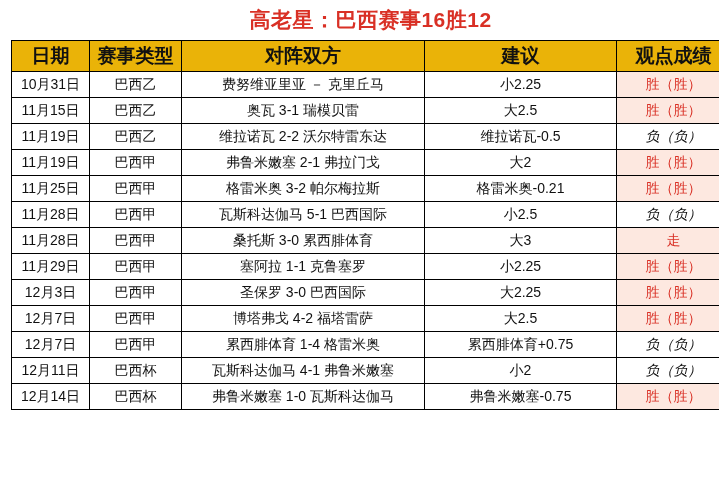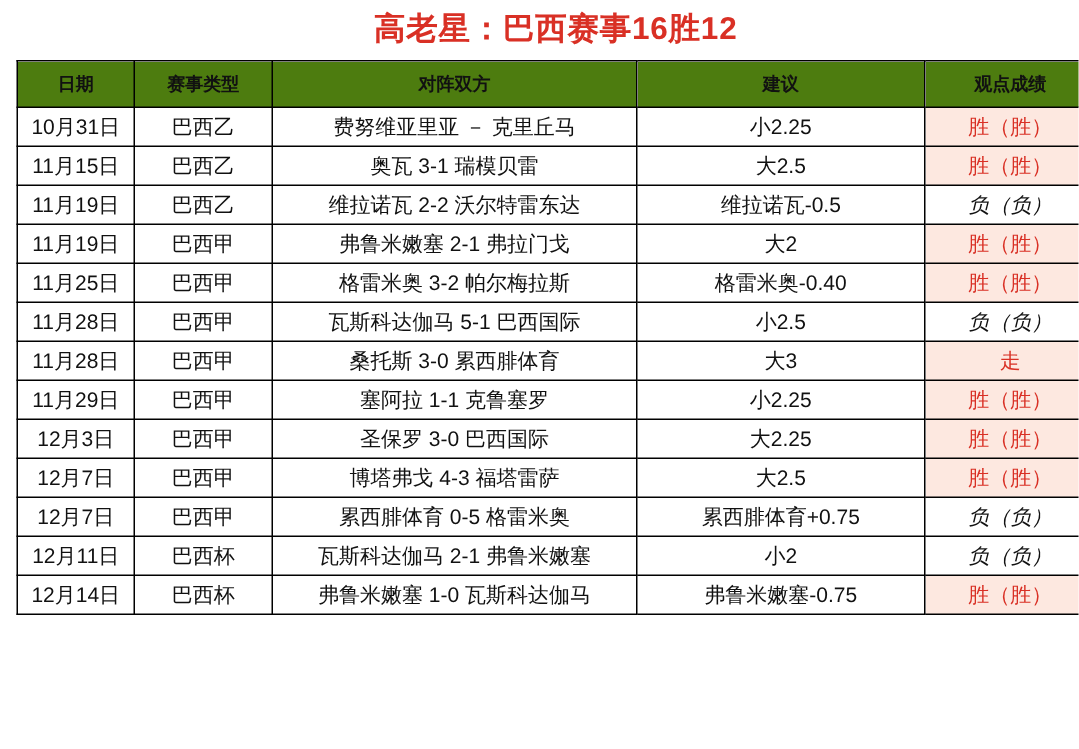--- a/index.html
+++ b/index.html
@@ -42,25 +42,25 @@
     text-align: center;
     vertical-align: middle;
     font-size: 14px;
     padding: 0;
     height: 25px;
     line-height: 25px;
     white-space: nowrap;
     overflow: hidden;
   }
   table.fixtures thead th {
-    font-size: 12px;
+    font-size: 19px;
     font-weight: bold;
     height: 30px;
     line-height: 30px;
-    background: #4d7c0f;
+    background: #eab308;
   }
   col.c-date    { width: 78px; }
   col.c-type    { width: 92px; }
   col.c-match   { width: 243px; }
   col.c-advice  { width: 192px; }
   col.c-result  { width: 114px; }
 
   td.cell-date   { font-size: 14px; }
   td.cell-type   { font-size: 14px; }
   td.cell-match  { font-size: 14px; }
@@ -121,21 +121,21 @@
           <td class="cell-date">11月19日</td>
           <td class="cell-type">巴西甲</td>
           <td class="cell-match">弗鲁米嫩塞 2-1 弗拉门戈</td>
           <td class="cell-advice">大2</td>
           <td class="cell-result res-win">胜（胜）</td>
         </tr>
         <tr>
           <td class="cell-date">11月25日</td>
           <td class="cell-type">巴西甲</td>
           <td class="cell-match">格雷米奥 3-2 帕尔梅拉斯</td>
-          <td class="cell-advice">格雷米奥-0.40</td>
+          <td class="cell-advice">格雷米奥-0.21</td>
           <td class="cell-result res-win">胜（胜）</td>
         </tr>
         <tr>
           <td class="cell-date">11月28日</td>
           <td class="cell-type">巴西甲</td>
           <td class="cell-match">瓦斯科达伽马 5-1 巴西国际</td>
           <td class="cell-advice">小2.5</td>
           <td class="cell-result res-lose">负（负）</td>
         </tr>
         <tr>
@@ -155,35 +155,35 @@
         <tr>
           <td class="cell-date">12月3日</td>
           <td class="cell-type">巴西甲</td>
           <td class="cell-match">圣保罗 3-0 巴西国际</td>
           <td class="cell-advice">大2.25</td>
           <td class="cell-result res-win">胜（胜）</td>
         </tr>
         <tr>
           <td class="cell-date">12月7日</td>
           <td class="cell-type">巴西甲</td>
-          <td class="cell-match">博塔弗戈 4-3 福塔雷萨</td>
+          <td class="cell-match">博塔弗戈 4-2 福塔雷萨</td>
           <td class="cell-advice">大2.5</td>
           <td class="cell-result res-win">胜（胜）</td>
         </tr>
         <tr>
           <td class="cell-date">12月7日</td>
           <td class="cell-type">巴西甲</td>
-          <td class="cell-match">累西腓体育 0-5 格雷米奥</td>
+          <td class="cell-match">累西腓体育 1-4 格雷米奥</td>
           <td class="cell-advice">累西腓体育+0.75</td>
           <td class="cell-result res-lose">负（负）</td>
         </tr>
         <tr>
           <td class="cell-date">12月11日</td>
           <td class="cell-type">巴西杯</td>
-          <td class="cell-match">瓦斯科达伽马 2-1 弗鲁米嫩塞</td>
+          <td class="cell-match">瓦斯科达伽马 4-1 弗鲁米嫩塞</td>
           <td class="cell-advice">小2</td>
           <td class="cell-result res-lose">负（负）</td>
         </tr>
         <tr>
           <td class="cell-date">12月14日</td>
           <td class="cell-type">巴西杯</td>
           <td class="cell-match">弗鲁米嫩塞 1-0 瓦斯科达伽马</td>
           <td class="cell-advice">弗鲁米嫩塞-0.75</td>
           <td class="cell-result res-win">胜（胜）</td>
         </tr>

